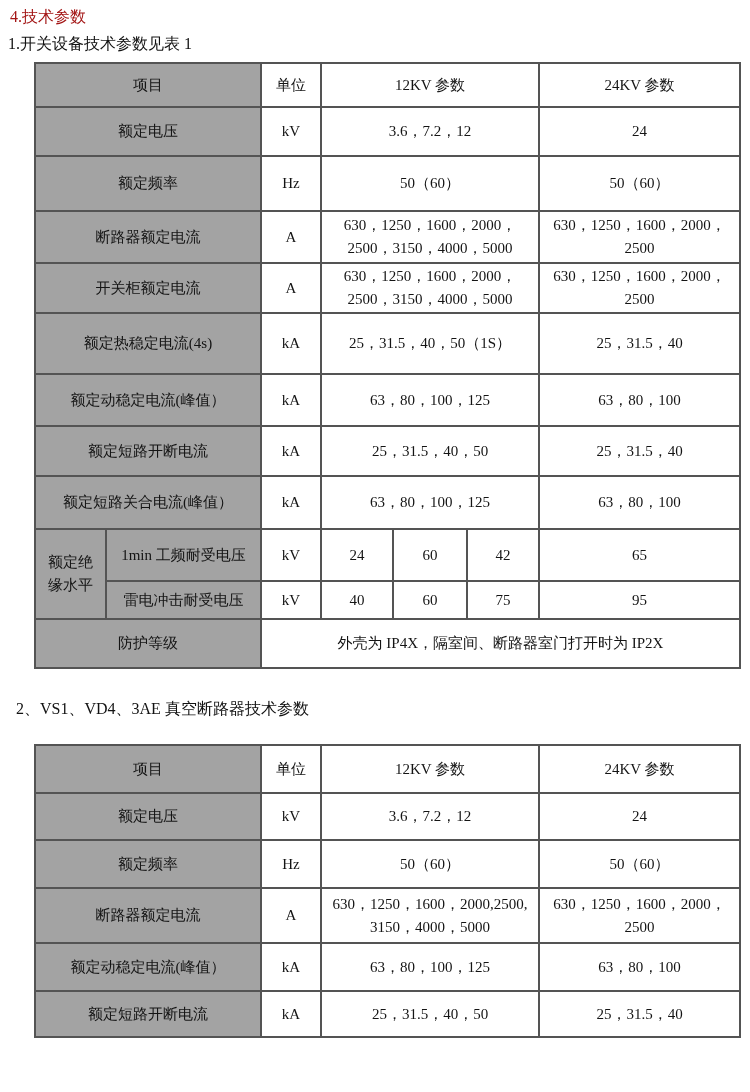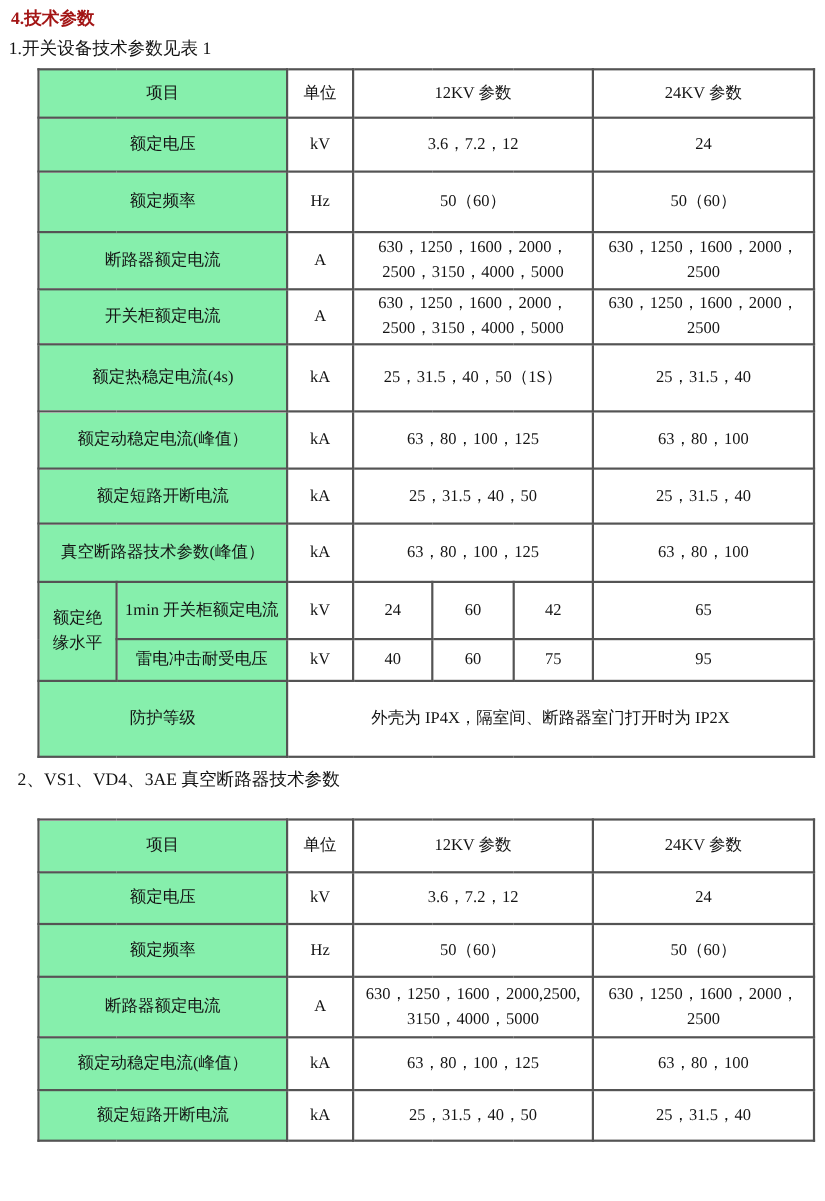--- a/index.html
+++ b/index.html
@@ -2,39 +2,39 @@
 <html><head>
 <meta charset="utf-8">
 <style>
   html,body { margin:0; padding:0; }
   body {
     width:750px; height:1092px; background:#ffffff; position:relative;
     font-family:"Liberation Serif","DejaVu Serif",serif; color:#141414;
   }
   .sec-title {
     position:absolute; left:10px; top:7px;
-    font-size:16px; font-weight:bold; color:#a31515;
+    font-size:16px; font-weight:normal; color:#a31515;
   }
   .note { position:absolute; font-size:16px; color:#121212; }
   .note1 { left:8px; top:34px;text-align:right; }
   .note2 { left:16px; top:699px;text-align:right; }
   table.t {
     position:absolute; border-collapse:collapse; table-layout:fixed;
     border-spacing:0;
   }
   .t1 { left:34px; top:62px; }
   .t2 { left:34px; top:744px; }
   .t td {
     border:2px solid #545454;
     text-align:center; vertical-align:middle;
     font-size:15px; line-height:23px;
     white-space:pre-line; padding:1px 2px;
     overflow:hidden;
   }
-  .pink { background:#86efac; }
+  .pink { background:#a3a3a3; }
 </style>
 </head>
 <body>
 
 <div class="sec-title">4.技术参数</div>
 <div class="note note1">1.开关设备技术参数见表 1</div>
 
 <table class="t t1">
   <colgroup>
     <col style="width:71px">
@@ -92,44 +92,44 @@
     <td colspan="3">63，80，100，125</td>
     <td>63，80，100</td>
   </tr>
   <tr style="height:50px">
     <td colspan="2" class="pink">额定短路开断电流</td>
     <td>kA</td>
     <td colspan="3">25，31.5，40，50</td>
     <td>25，31.5，40</td>
   </tr>
   <tr style="height:53px">
-    <td colspan="2" class="pink">真空断路器技术参数(峰值）</td>
+    <td colspan="2" class="pink">额定短路关合电流(峰值）</td>
     <td>kA</td>
     <td colspan="3">63，80，100，125</td>
     <td>63，80，100</td>
   </tr>
   <tr style="height:52px">
     <td rowspan="2" class="pink">额定绝
 缘水平</td>
-    <td class="pink">1min 开关柜额定电流</td>
+    <td class="pink">1min 工频耐受电压</td>
     <td>kV</td>
     <td>24</td>
     <td>60</td>
     <td>42</td>
     <td>65</td>
   </tr>
   <tr style="height:38px">
     <td class="pink">雷电冲击耐受电压</td>
     <td>kV</td>
     <td>40</td>
     <td>60</td>
     <td>75</td>
     <td>95</td>
   </tr>
-  <tr style="height:69px">
+  <tr style="height:49px">
     <td colspan="2" class="pink">防护等级</td>
     <td colspan="5">外壳为 IP4X，隔室间、断路器室门打开时为 IP2X</td>
   </tr>
 </tbody>
   </table>
 
 <div class="note note2">2、VS1、VD4、3AE 真空断路器技术参数</div>
 
 <table class="t t2">
   <colgroup>

